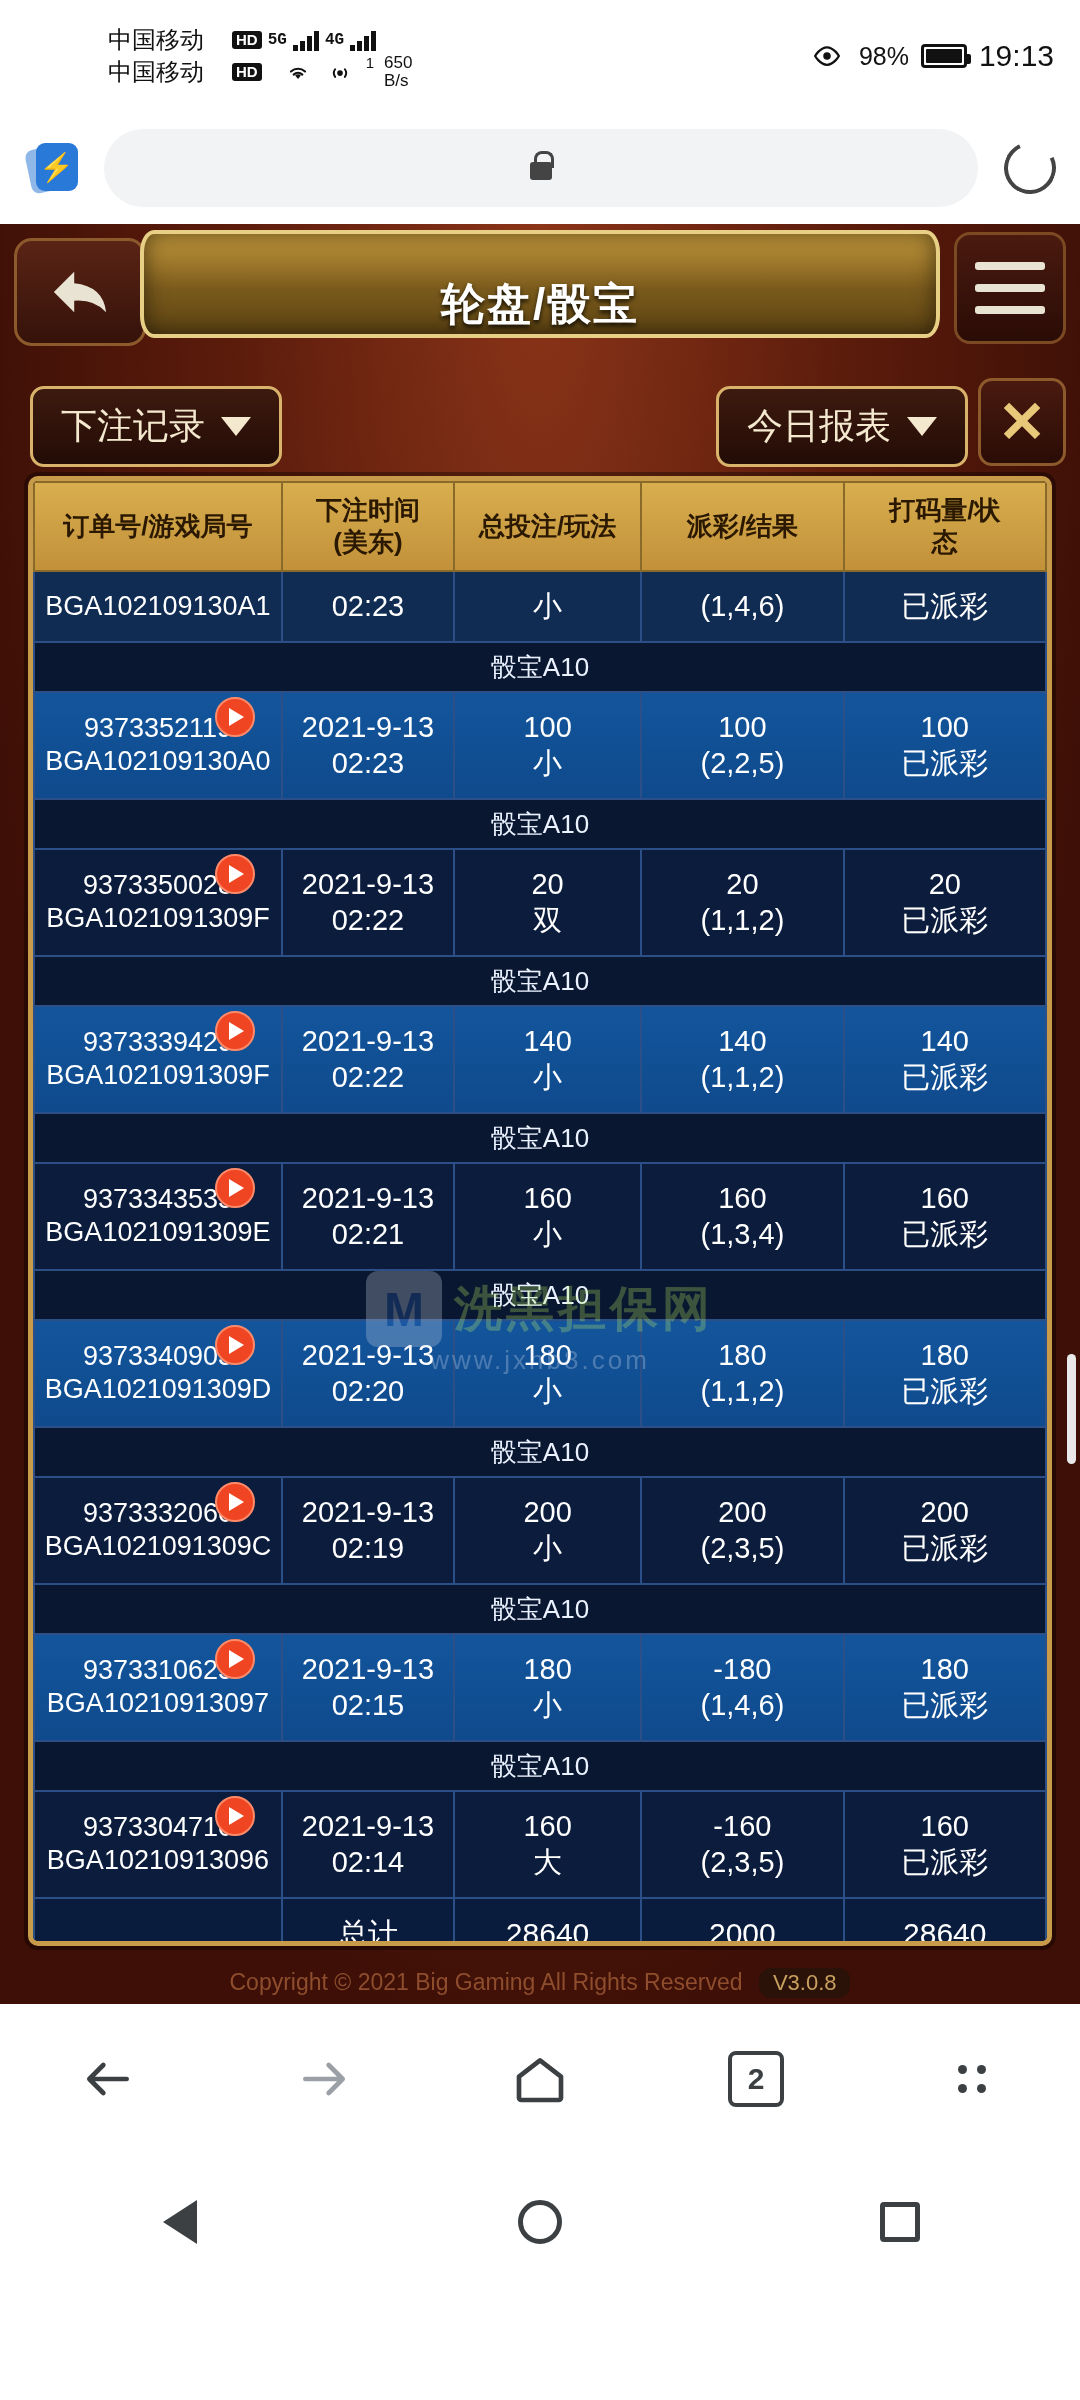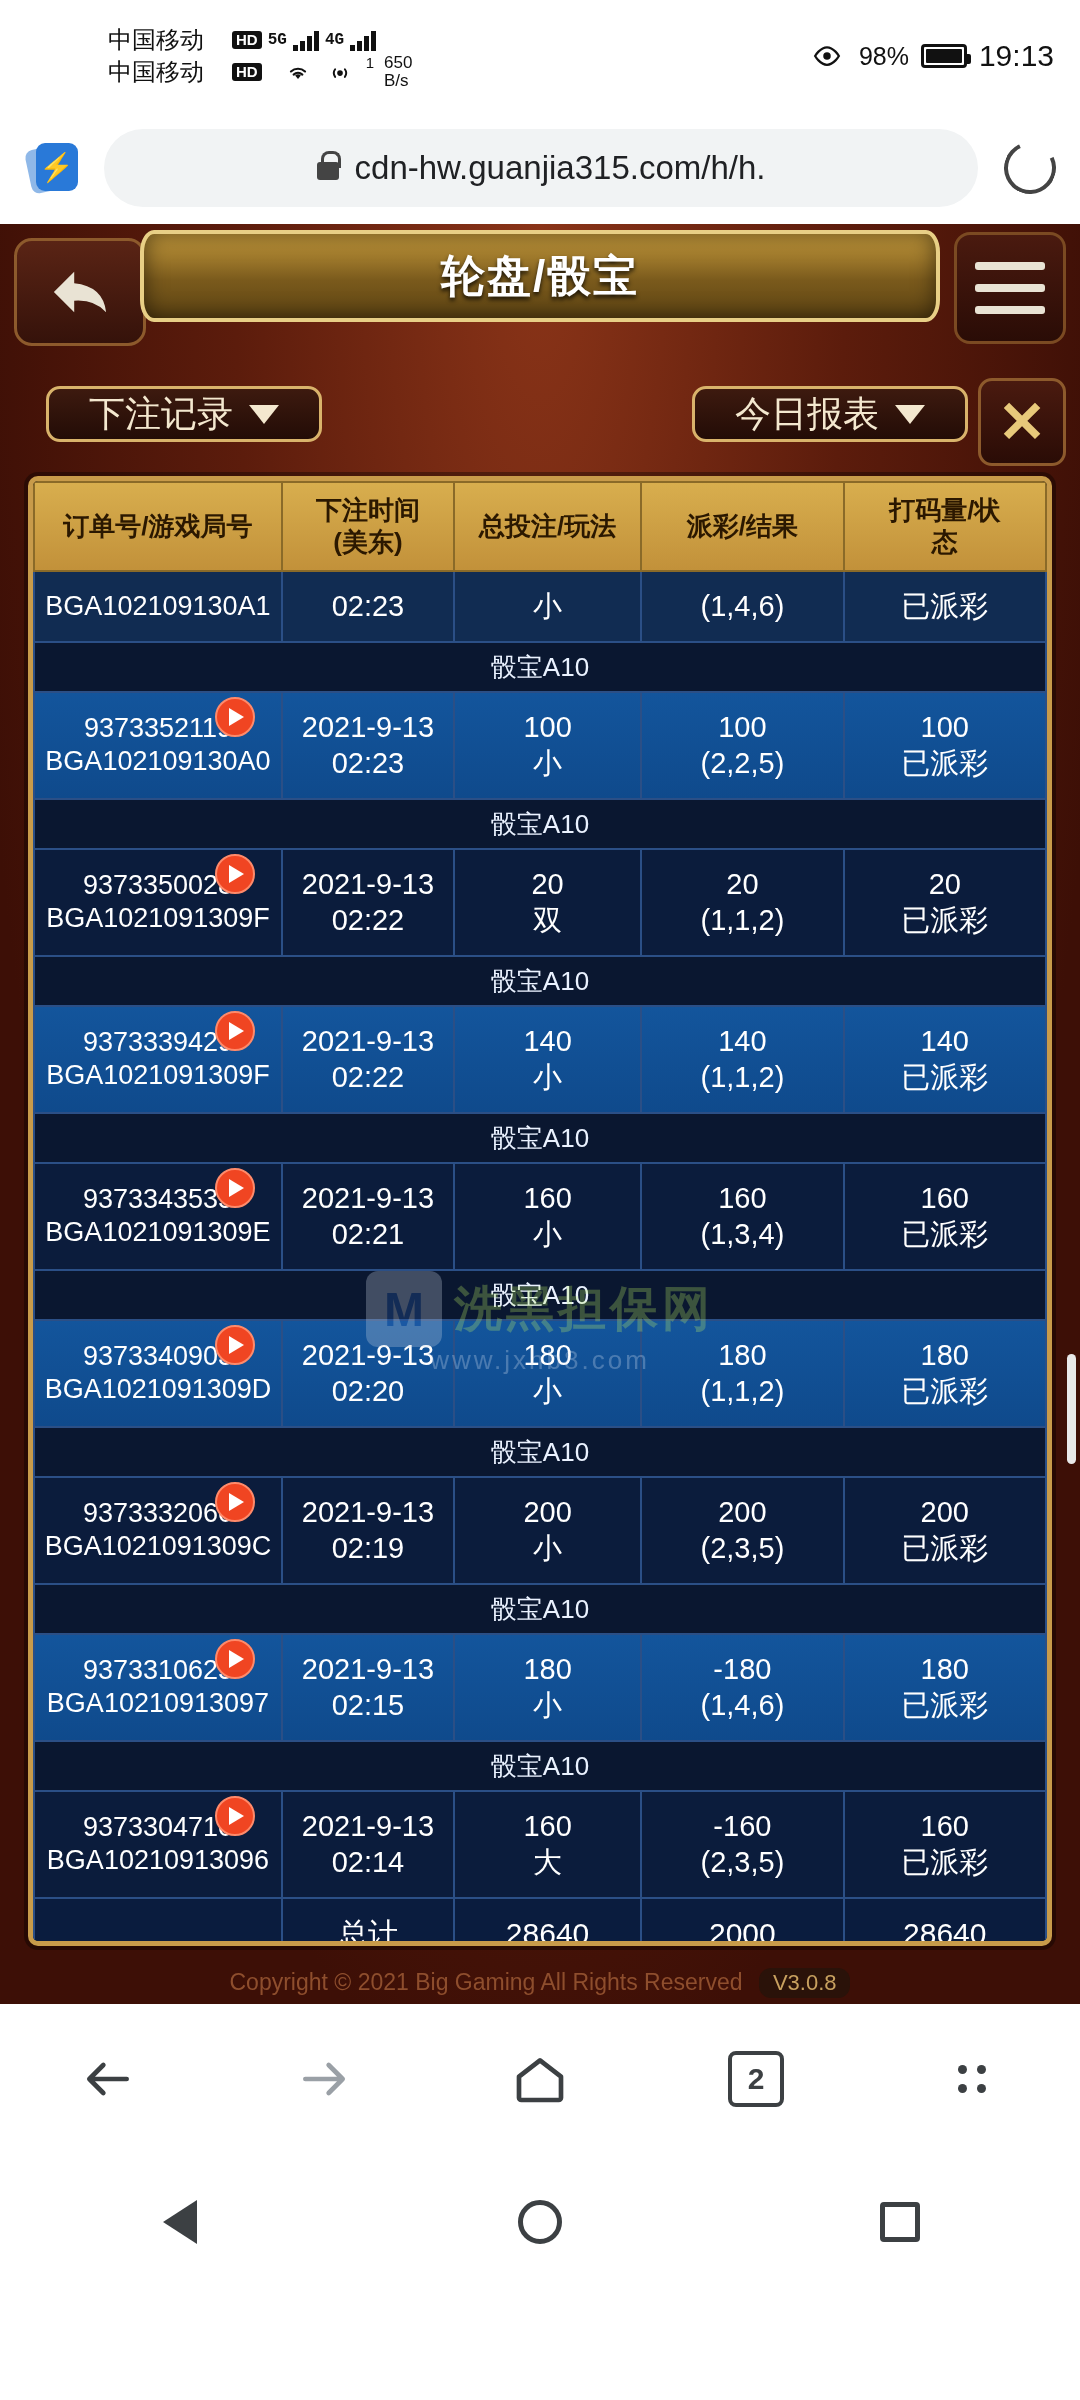--- a/index.html
+++ b/index.html
@@ -119,25 +119,25 @@
   .page-bg-frame {
     position: absolute; inset: 0;
     background:
       radial-gradient(ellipse at 50% 0%, #8a3418 0%, #5c1c0c 40%, #3d0f06 75%);
   }
 
   .gm-header {
     position: relative; height: 150px;
   }
   .header-plate {
-    position: absolute; left: 140px; right: 140px; top: 6px; height: 92px;
+    position: absolute; left: 140px; right: 140px; top: 6px; height: 108px;
     background: linear-gradient(#c59a3c, #7a5a1c 55%, #5e4413);
     border: 4px solid #e8cf86; border-radius: 14px/22px;
     box-shadow: inset 0 0 22px rgba(0,0,0,.55);
-    display: flex; align-items: center; justify-content: center;
+    display: flex; align-items: flex-end; justify-content: center;
   }
   .header-title {
     font-size: 44px; color: #ffffff; font-weight: bold;
     text-shadow: 0 3px 4px rgba(0,0,0,.8);
     letter-spacing: 2px;
   }
   .back-btn {
     position: absolute; left: 14px; top: 14px; width: 132px; height: 108px;
     background: linear-gradient(#5a2415, #35120a);
     border: 3px solid #8d5a2c; border-radius: 18px;
@@ -149,26 +149,25 @@
     background: linear-gradient(#4a1a0f, #2a0c06);
     border: 3px solid #7b4a22; border-radius: 16px;
     display: flex; flex-direction: column; align-items: center; justify-content: center; gap: 14px;
   }
   .menu-btn i { display: block; width: 70px; height: 8px; background: #e9e3d4; border-radius: 3px; }
 
   .toolbar {
     position: relative; height: 92px; margin-top: 4px;
   }
   .dd {
-    position: absolute; height: 56px;
+    position: absolute; height: 81px;
     background: linear-gradient(#3d1a0f, #230c06);
     border: 3px solid #d9b36b; border-radius: 14px;
     display: flex; align-items: center; justify-content: center; gap: 16px;
-    padding: 0 40px;
-    margin-left: 16px;
+    padding: 0 28px;
   }
   .dd-left { left: 30px; top: 8px; min-width: 250px; }
   .dd-right { right: 112px; top: 8px; min-width: 230px; }
   .dd-label { font-size: 36px; color: #f4e8cf; }
   .caret {
     width: 0; height: 0; border-left: 15px solid transparent;
     border-right: 15px solid transparent; border-top: 19px solid #f4e8cf;
   }
   .close-btn {
     position: absolute; right: 14px; top: 0; width: 88px; height: 88px;
@@ -339,21 +338,20 @@
   </div>
 </div>
 
 <div class="urlbar">
   <div class="brand-icon">
     <div class="b1"></div>
     <div class="b2">⚡</div>
   </div>
   <div class="url-pill">
     <span class="lock"></span>
-    <span class="url-text">cdn-hw.guanjia315.com/h/h.</span>
   </div>
   <div class="reload"></div>
 </div>
 
 <div class="page">
   <div class="page-bg-frame"></div>
 
   <div class="gm-header">
     <div class="back-btn">
       <svg viewBox="0 0 48 40">

